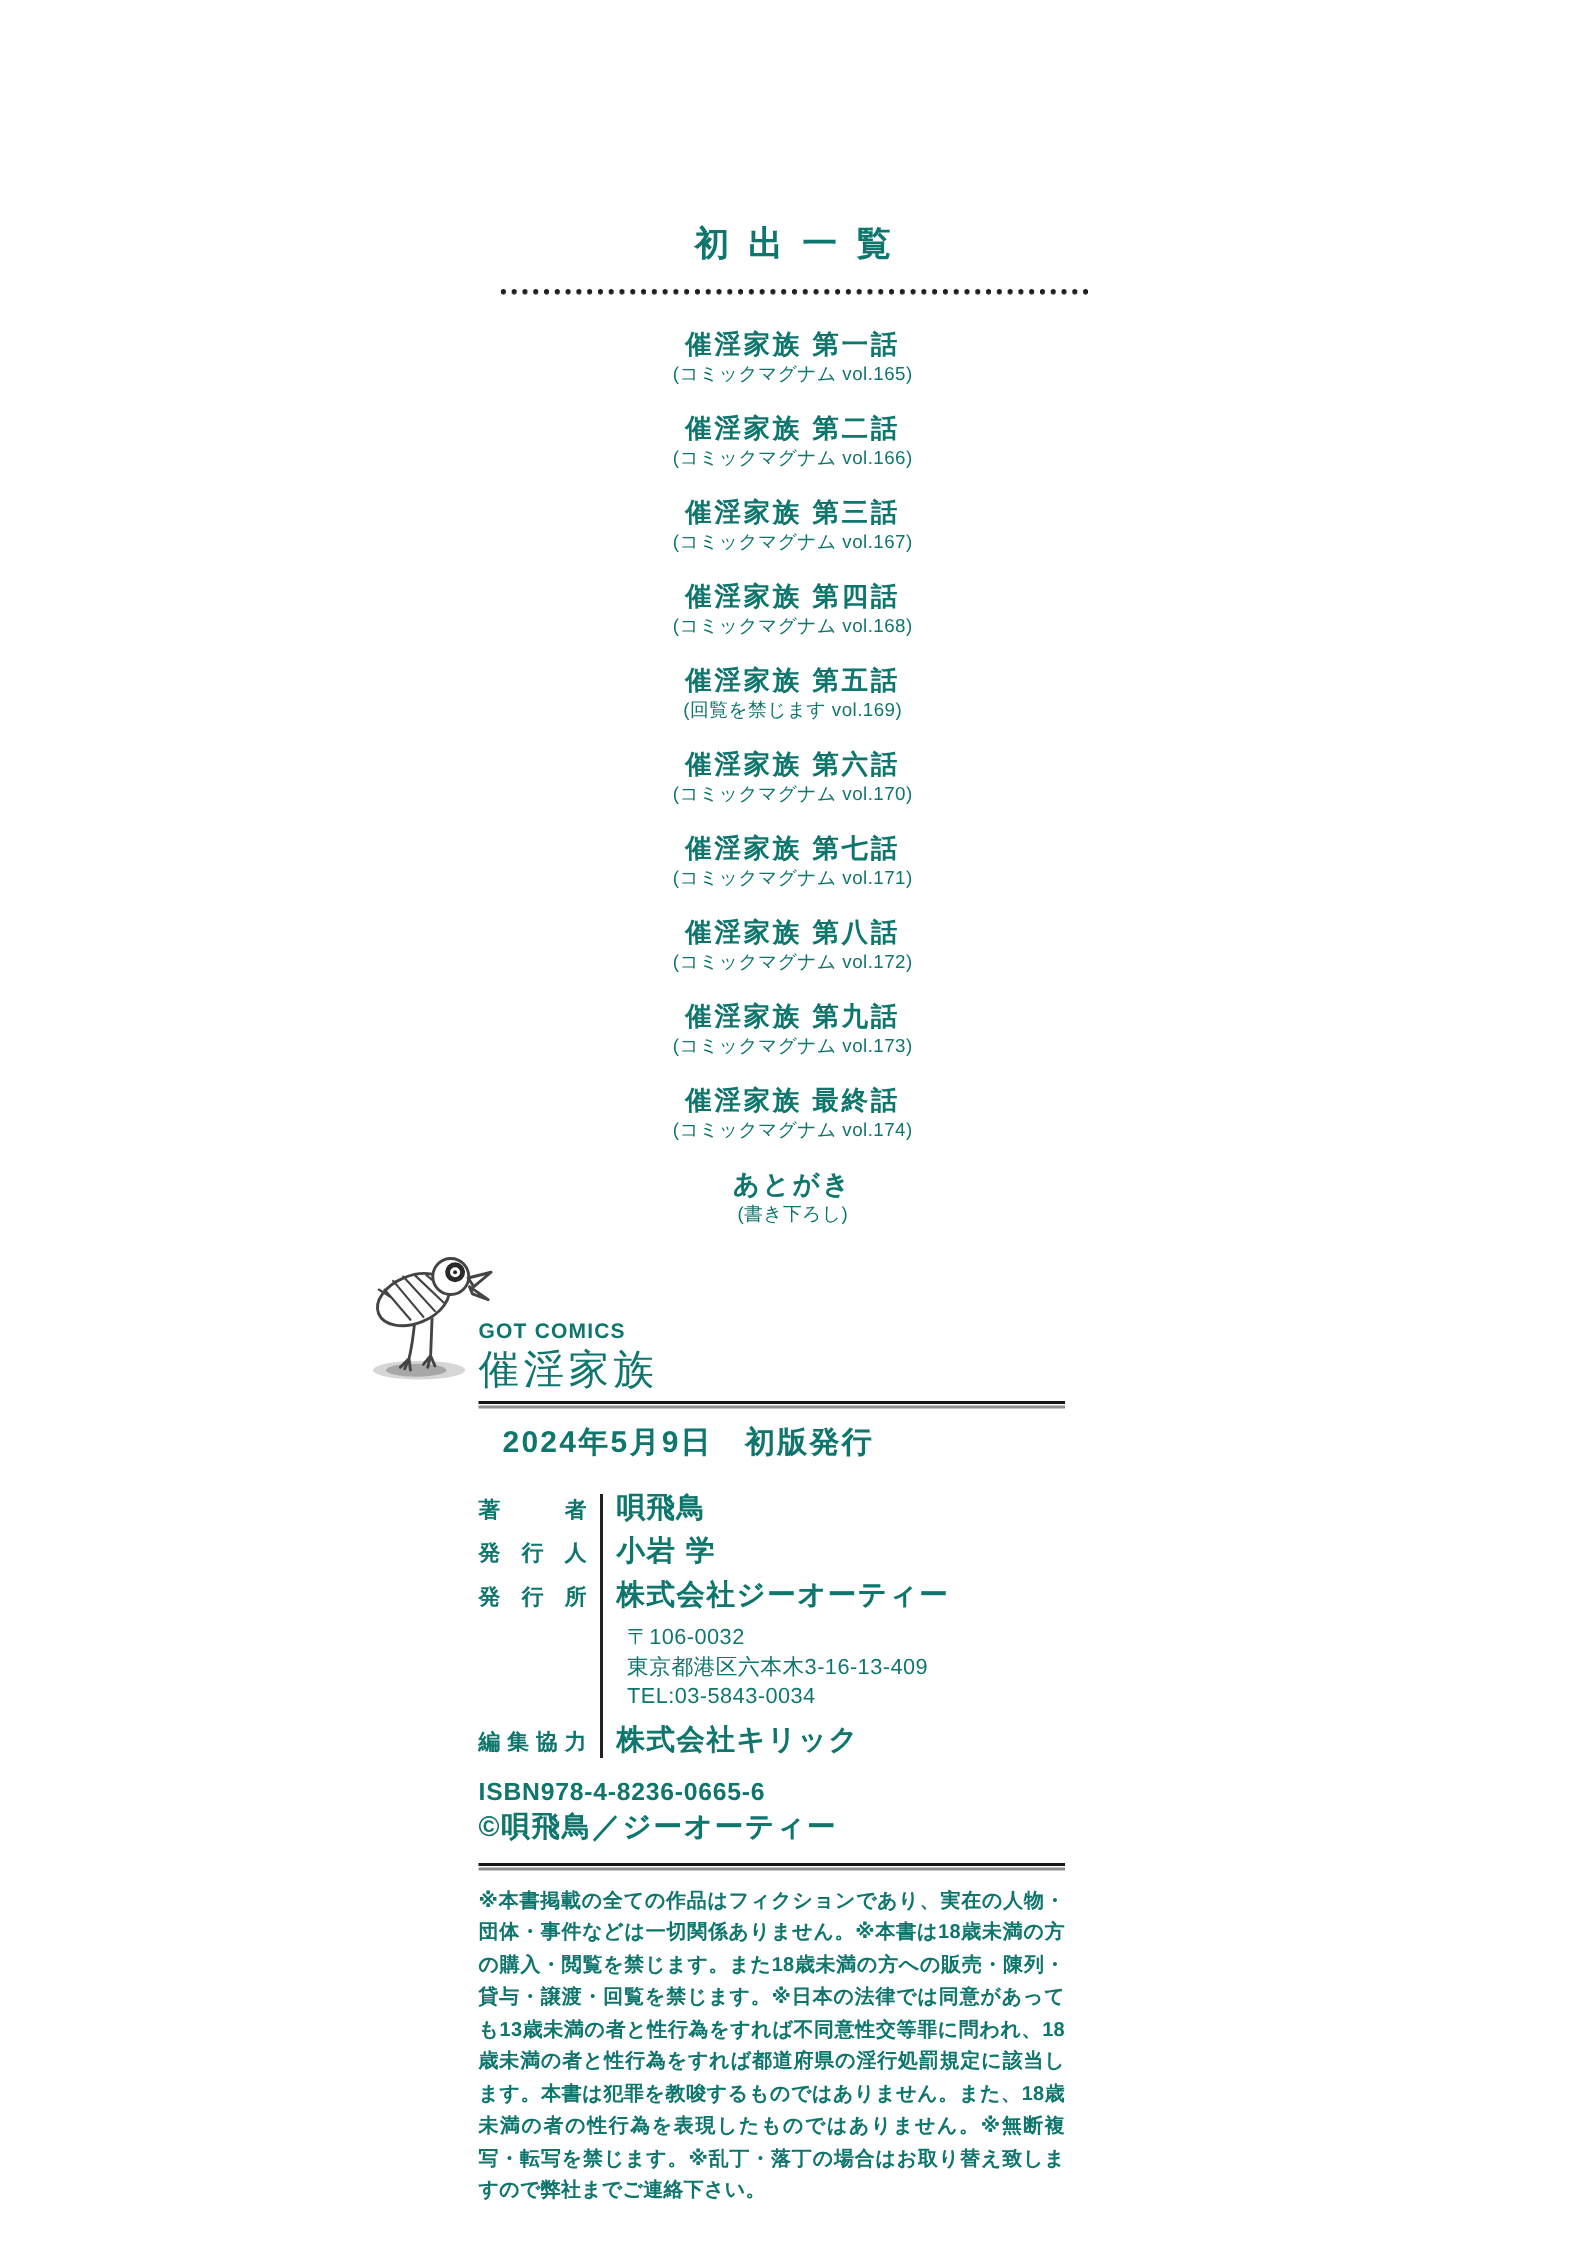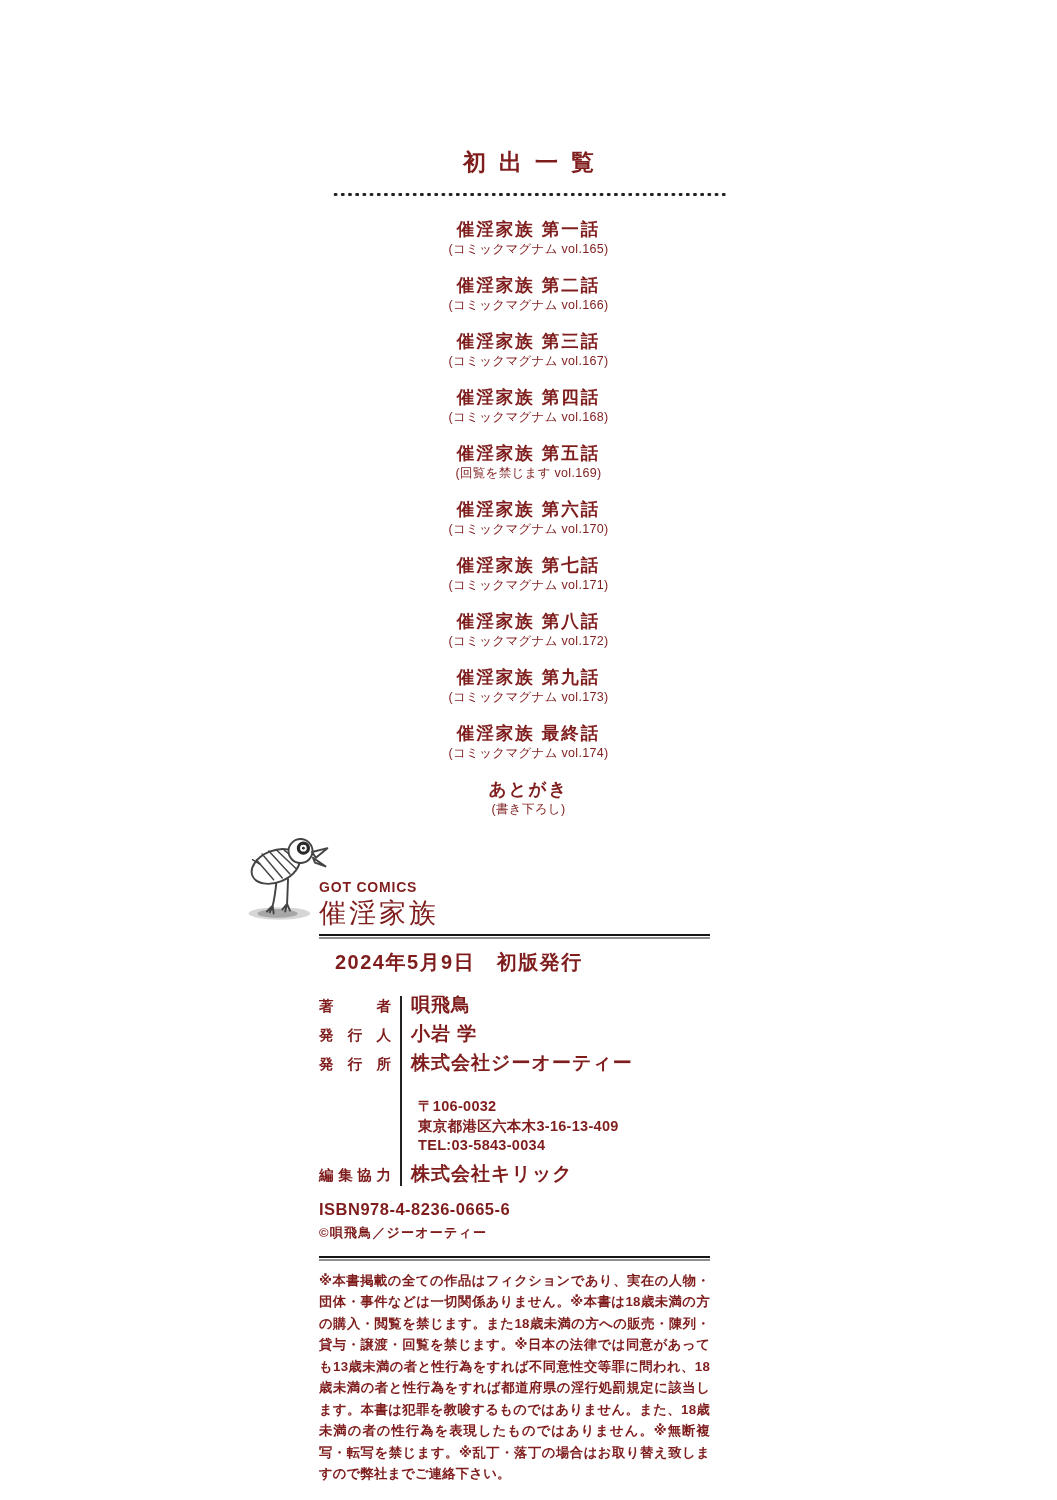--- a/index.html
+++ b/index.html
@@ -1,18 +1,18 @@
 <!DOCTYPE html>
 <html><head>
 <meta charset="utf-8">
 <style>
   html,body{margin:0;padding:0;background:#fff;}
   .page{
     position:relative;width:1057px;height:1500px;background:#fff;overflow:hidden;
-    font-family:"Liberation Sans","DejaVu Sans",sans-serif;color:#7f1d1d;
+    font-family:"Liberation Sans","DejaVu Sans",sans-serif;color:#0f766e;
   }
   
   .listing{position:absolute;top:147px;left:0;width:100%;text-align:center;}
   .listing-title{font-size:23px;font-weight:600;letter-spacing:13px;padding-left:13px;line-height:30px;}
   .dotted-rule{
     width:394px;height:5px;margin:15px auto 21px auto;
     background-image:radial-gradient(circle,#1f1f1f 1.6px,transparent 1.9px);
     background-size:7.2px 5px;background-position:left center;background-repeat:repeat-x;
   }
   .entry{margin-bottom:17px;}
@@ -24,23 +24,23 @@
   .imprint{padding-top:46px;font-size:14px;font-weight:700;letter-spacing:0.8px;line-height:16px;}
   .book-title{font-size:27px;font-weight:500;letter-spacing:3px;line-height:32px;margin-top:2px;}
   .rule-double{height:1px;border-top:2px solid #161616;border-bottom:2px solid #8f8f8f;background:#fff;}
   .rule-title{margin-top:5px;}
   .edition{margin-top:10px;font-size:20px;font-weight:700;letter-spacing:1.5px;line-height:27px;margin-left:16px;}
   .credits{position:relative;margin-top:16px;}
   .credits-vline{position:absolute;left:81px;top:4px;bottom:4px;width:2px;background:#222;}
   .credit-row{display:flex;align-items:baseline;height:29px;}
   .credit-label{width:72px;flex:none;font-size:14.5px;font-weight:600;text-align:justify;text-align-last:justify;}
   .credit-value{margin-left:20px;font-size:19px;font-weight:700;letter-spacing:1px;white-space:nowrap;}
-  .credit-address{margin-left:99px;margin-top:18px;margin-bottom:5px;font-size:14.5px;font-weight:700;line-height:19.5px;letter-spacing:0.3px;}
+  .credit-address{margin-left:99px;margin-top:4px;margin-bottom:5px;font-size:14.5px;font-weight:400;line-height:19.5px;letter-spacing:0.3px;}
   .isbn{margin-top:8px;font-size:16.5px;font-weight:700;letter-spacing:0.5px;line-height:22px;}
-  .copyright{margin-top:3px;font-size:13px;font-weight:700;letter-spacing:1.2px;line-height:20px;}
+  .copyright{margin-top:3px;font-size:19px;font-weight:700;letter-spacing:1.2px;line-height:20px;}
   .rule-legal{margin-top:13px;}
   .disclaimer{margin-top:9px;font-size:13.3px;font-weight:600;line-height:21.5px;letter-spacing:0.2px;text-align:justify;}
 </style>
 </head>
 <body>
 
 <div class="page">
 
   <section class="listing">
     <div class="listing-title">初出一覧</div>

